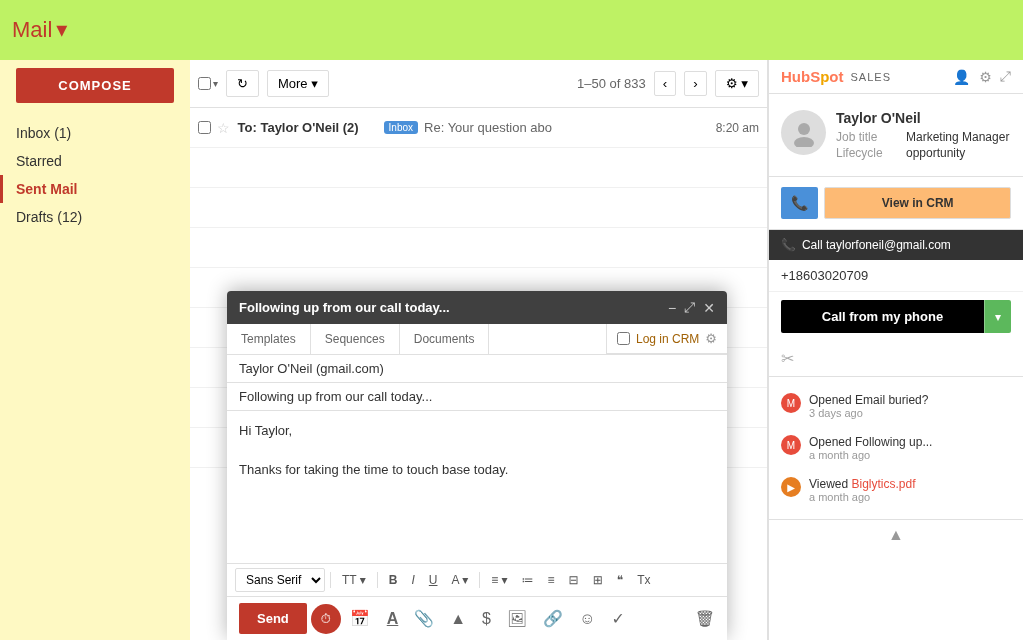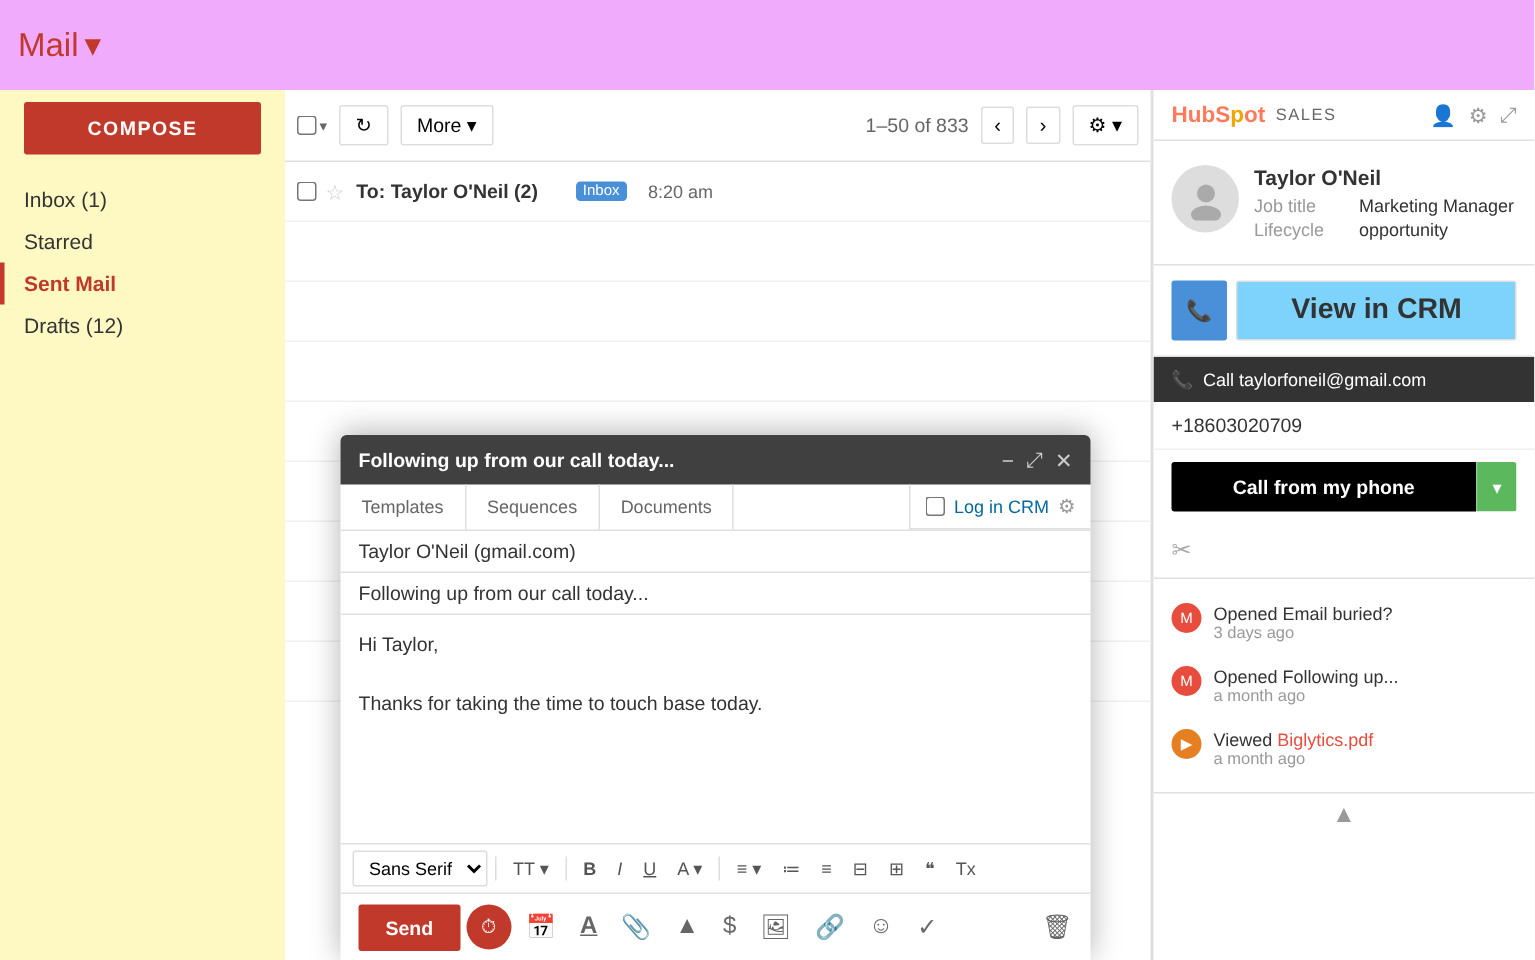--- a/index.html
+++ b/index.html
@@ -49,21 +49,21 @@
     .contact-details { flex: 1; }
     .contact-name { font-size: 14px; font-weight: bold; color: #333; }
     .contact-meta { display: flex; flex-direction: column; gap: 2px; margin-top: 4px; }
     .contact-meta-row { display: flex; gap: 20px; font-size: 12px; }
     .contact-meta-label { color: #999; min-width: 50px; }
     .contact-meta-value { color: #333; }
 
     
     .crm-section { padding: 10px 12px; border-bottom: 1px solid #e0e0e0; display: flex; gap: 6px; }
     .phone-icon-btn { background: #4a90d9; color: #fff; border: none; border-radius: 2px; padding: 8px 10px; cursor: pointer; font-size: 14px; }
-    .view-crm-btn { flex: 1; background: #7dd3fc; border: 1px solid #ddd; border-radius: 2px; padding: 8px; cursor: pointer; font-size: 19px; font-weight: bold; color: #333; }
+    .view-crm-btn { flex: 1; background: #fdba74; border: 1px solid #ddd; border-radius: 2px; padding: 8px; cursor: pointer; font-size: 12px; font-weight: bold; color: #333; }
 
     
     .call-section { border-bottom: 1px solid #e0e0e0; }
     .call-email-bar { background: #333; color: #fff; padding: 8px 12px; font-size: 12px; display: flex; align-items: center; gap: 6px; }
     .call-phone { padding: 8px 12px; font-size: 13px; color: #333; border-bottom: 1px solid #f0f0f0; }
     .call-from-btn-wrapper { display: flex; margin: 8px 12px; }
     .call-from-btn { background: #000000; color: #fff; border: none; border-radius: 2px 0 0 2px; padding: 9px 16px; cursor: pointer; font-size: 13px; flex: 1; font-weight: bold; }
     .call-from-dropdown { background: #5cb85c; color: #fff; border: none; border-left: 1px solid rgba(255,255,255,0.3); border-radius: 0 2px 2px 0; padding: 9px 10px; cursor: pointer; font-size: 12px; }
     .tools-icon { padding: 8px 12px; color: #999; font-size: 16px; }
 
@@ -105,21 +105,21 @@
     .font-select { border: 1px solid #ddd; border-radius: 2px; padding: 3px 6px; font-size: 12px; background: #fff; cursor: pointer; }
 
     
     .compose-actions { display: flex; align-items: center; padding: 6px 12px; border-top: 1px solid #e0e0e0; gap: 4px; }
     .send-btn { background: #c0392b; color: #fff; border: none; border-radius: 2px; padding: 8px 18px; cursor: pointer; font-size: 13px; font-weight: bold; }
     .action-icon-btn { background: none; border: none; cursor: pointer; color: #666; padding: 6px; font-size: 16px; border-radius: 2px; }
     .action-round-btn { background: #c0392b; color: #fff; border: none; border-radius: 50%; width: 30px; height: 30px; cursor: pointer; font-size: 13px; display: flex; align-items: center; justify-content: center; }
     .trash-btn { margin-left: auto; background: none; border: none; cursor: pointer; color: #666; font-size: 16px; }
 
     
-    .mail-header { display: flex; align-items: center; padding: 0 12px; height: 60px; background: #f0abfc; }
+    .mail-header { display: flex; align-items: center; padding: 0 12px; height: 60px; background: #bef264; }
     .mail-title { font-size: 22px; color: #c0392b; font-weight: normal; display: flex; align-items: center; gap: 4px; cursor: pointer; }
 
     .scroll-up-btn { text-align: center; padding: 6px; border-top: 1px solid #e0e0e0; }
     .scroll-up-btn button { background: none; border: none; cursor: pointer; color: #999; font-size: 16px; }
   </style>
 </head>
 <body>
 
 <div class="mail-header">
   <div class="mail-title">
@@ -164,20 +164,21 @@
         <button class="settings-btn">⚙ ▾</button>
       </div>
     </div>
 
     <div class="email-list">
       <div class="email-row">
         <input type="checkbox" style="">
         <span class="star-icon">☆</span>
         <span class="email-sender">To: Taylor O'Neil (2)</span>
         <span class="email-badge">Inbox</span>
+        <span class="email-subject">Re: Your question abo</span>
         <span class="email-time">8:20 am</span>
       </div>
 
       <div class="email-row" style="height:36px;"></div>
       <div class="email-row" style="height:36px;"></div>
       <div class="email-row" style="height:36px;"></div>
       <div class="email-row" style="height:36px;"></div>
       <div class="email-row" style="height:36px;"></div>
       <div class="email-row" style="height:36px;"></div>
       <div class="email-row" style="height:36px;"></div>
@@ -292,21 +293,21 @@
         <span>Templates</span>
       </div>
       <div class="compose-tab">
         <span>Sequences</span>
       </div>
       <div class="compose-tab">
         <span>Documents</span>
       </div>
       <div class="compose-crm-row" style="display:flex; align-items:center; padding:6px 10px; gap:6px; margin-left:auto; border-left:1px solid #e0e0e0;">
         <input type="checkbox" style="">
-        <span style="font-size:12px; color:#0369a1;">Log in CRM</span>
+        <span style="font-size:12px; color:#a16207;">Log in CRM</span>
         <span style="color:#999; cursor:pointer; font-size:13px;">⚙</span>
       </div>
     </div>
 
     <div class="compose-field">
       <span>Taylor O'Neil (gmail.com)</span>
     </div>
 
     <div class="compose-field-subject">
       <span>Following up from our call today...</span>

